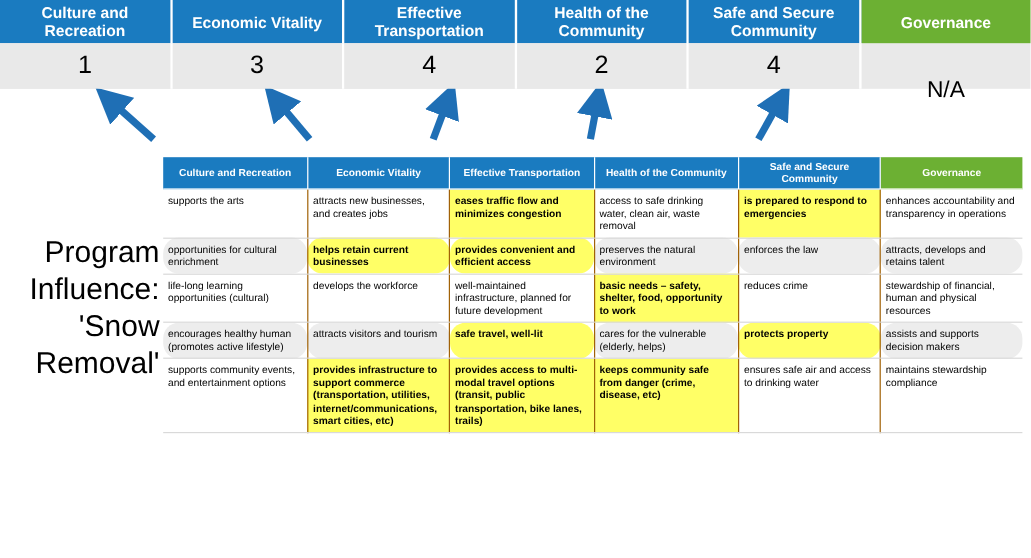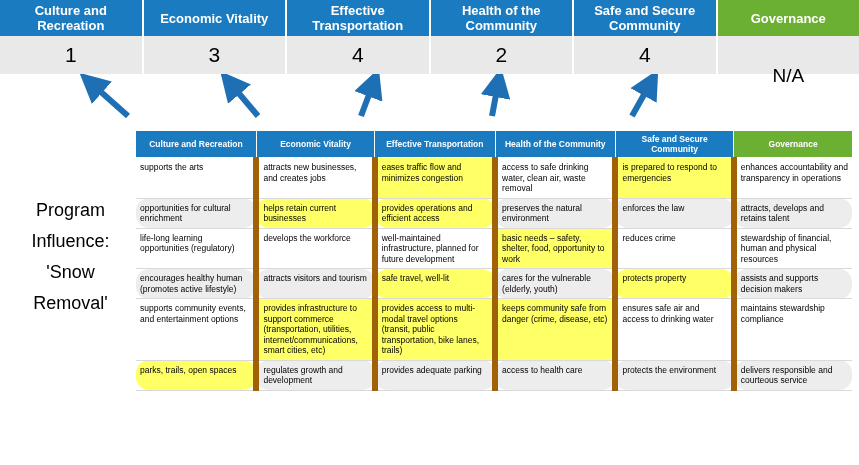--- a/index.html
+++ b/index.html
@@ -71,24 +71,24 @@
     width: 859px;
     height: 60px;
   }
 
   
   #caption {
     position: absolute;
     left: 8px;
     top: 195px;
     width: 125px;
-    font-size: 18px;
+    font-size: 25px;
     line-height: 31px;
     color: #000000;
-    text-align: center;
+    text-align: right;
   }
 
   
   #matrix {
     position: absolute;
     left: 136px;
     top: 131px;
     width: 716px;
     border-collapse: collapse;
     table-layout: fixed;
@@ -107,26 +107,26 @@
   }
   #matrix th.gov { background: #6cb033; }
   #matrix th:last-child { border-right: none; }
   #matrix td {
     font-size: 8.5px;
     line-height: 10.5px;
     color: #000000;
     vertical-align: top;
     padding: 4px 4px;
     background: #ffffff;
-    border-right: 6px solid #a16207;
+    border-right: 1px solid #a16207;
     border-bottom: 1px solid #d9d9d9;
   }
   #matrix td:last-child { border-right: none; }
   #matrix tr.alt td { background: #ededed; border-radius: 13px; }
-  #matrix td.hl { background: #ffff66 !important; }
+  #matrix td.hl { background: #ffff66 !important; font-weight: bold; }
   #matrix td.empty { background: #ffffff; }
   #matrix tr.alt td.empty { background: #ededed; }
   
   col.c0 { width: 112px; }
   col.c1 { width: 110px; }
   col.c2 { width: 112px; }
   col.c3 { width: 112px; }
   col.c4 { width: 110px; }
   col.c5 { width: 110px; }
 </style>
@@ -193,53 +193,45 @@
           <td>supports the arts</td>
           <td>attracts new businesses, and creates jobs</td>
           <td class="hl">eases traffic flow and minimizes congestion</td>
           <td>access to safe drinking water, clean air, waste removal</td>
           <td class="hl">is prepared to respond to emergencies</td>
           <td>enhances accountability and transparency in operations</td>
         </tr>
         <tr class="alt">
           <td>opportunities for cultural enrichment</td>
           <td class="hl">helps retain current businesses</td>
-          <td class="hl">provides operations and efficient access</td>
+          <td class="hl">provides convenient and efficient access</td>
           <td>preserves the natural environment</td>
           <td>enforces the law</td>
           <td>attracts, develops and retains talent</td>
         </tr>
         <tr>
-          <td>life-long learning opportunities (regulatory)</td>
+          <td>life-long learning opportunities (cultural)</td>
           <td>develops the workforce</td>
           <td>well-maintained infrastructure, planned for future development</td>
           <td class="hl">basic needs – safety, shelter, food, opportunity to work</td>
           <td>reduces crime</td>
           <td>stewardship of financial, human and physical resources</td>
         </tr>
         <tr class="alt">
           <td>encourages healthy human (promotes active lifestyle)</td>
           <td>attracts visitors and tourism</td>
           <td class="hl">safe travel, well-lit</td>
-          <td>cares for the vulnerable (elderly, youth)</td>
+          <td>cares for the vulnerable (elderly, helps)</td>
           <td class="hl">protects property</td>
           <td>assists and supports decision makers</td>
         </tr>
         <tr>
           <td>supports community events, and entertainment options</td>
           <td class="hl">provides infrastructure to support commerce (transportation, utilities, internet/communications, smart cities, etc)</td>
           <td class="hl">provides access to multi-modal travel options (transit, public transportation, bike lanes, trails)</td>
           <td class="hl">keeps community safe from danger (crime, disease, etc)</td>
           <td>ensures safe air and access to drinking water</td>
           <td>maintains stewardship compliance</td>
         </tr>
-        <tr class="alt">
-          <td class="hl">parks, trails, open spaces</td>
-          <td>regulates growth and development</td>
-          <td>provides adequate parking</td>
-          <td>access to health care</td>
-          <td>protects the environment</td>
-          <td>delivers responsible and courteous service</td>
-        </tr>
       </tbody>
   </table>
 
 </div>
 
 </body></html>

